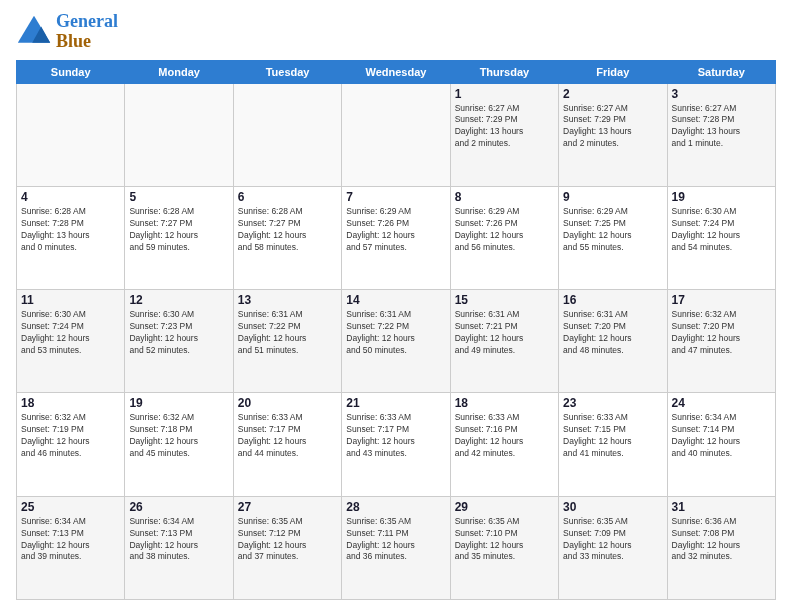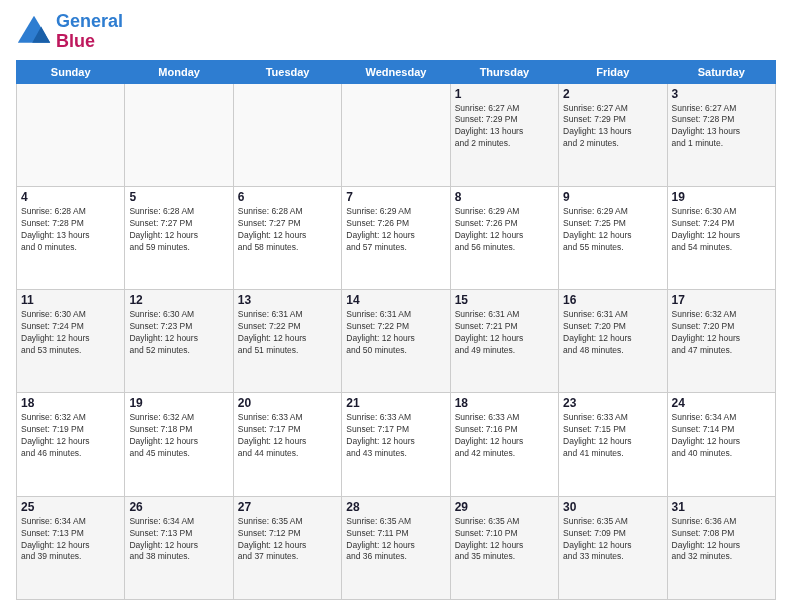--- a/index.html
+++ b/index.html
@@ -15,20 +15,21 @@
       height: 612px;
       padding: 12px 16px;
       display: flex;
       flex-direction: column;
     }
     .header {
       display: flex;
       justify-content: space-between;
       align-items: flex-start;
       margin-bottom: 8px;
+      font-family: Liberation Serif, serif;
     }
     .logo {
       display: flex;
       align-items: center;
       gap: 4px;
     }
     .logo-text {
       font-size: 18px;
       font-weight: bold;
       color: #1a1a2e;
@@ -110,21 +111,21 @@
 
 <div class="page">
   <div class="header">
     <div class="logo">
       <svg class="logo-icon" viewBox="0 0 40 40">
         <polygon points="20,2 38,32 2,32" fill="#2e7dd1"></polygon>
         <polygon points="28,14 38,32 18,32" fill="#1a5fa8"></polygon>
       </svg>
       <div class="logo-text">
         <div><span>General</span></div>
-        <div><span style="color:#be185d">Blue</span></div>
+        <div><span style="color:#a16207">Blue</span></div>
       </div>
     </div>
   </div>
 
   <table class="calendar">
     <thead>
       <tr>
       <th>Sunday</th>
           <th>Monday</th>
           <th>Tuesday</th>

